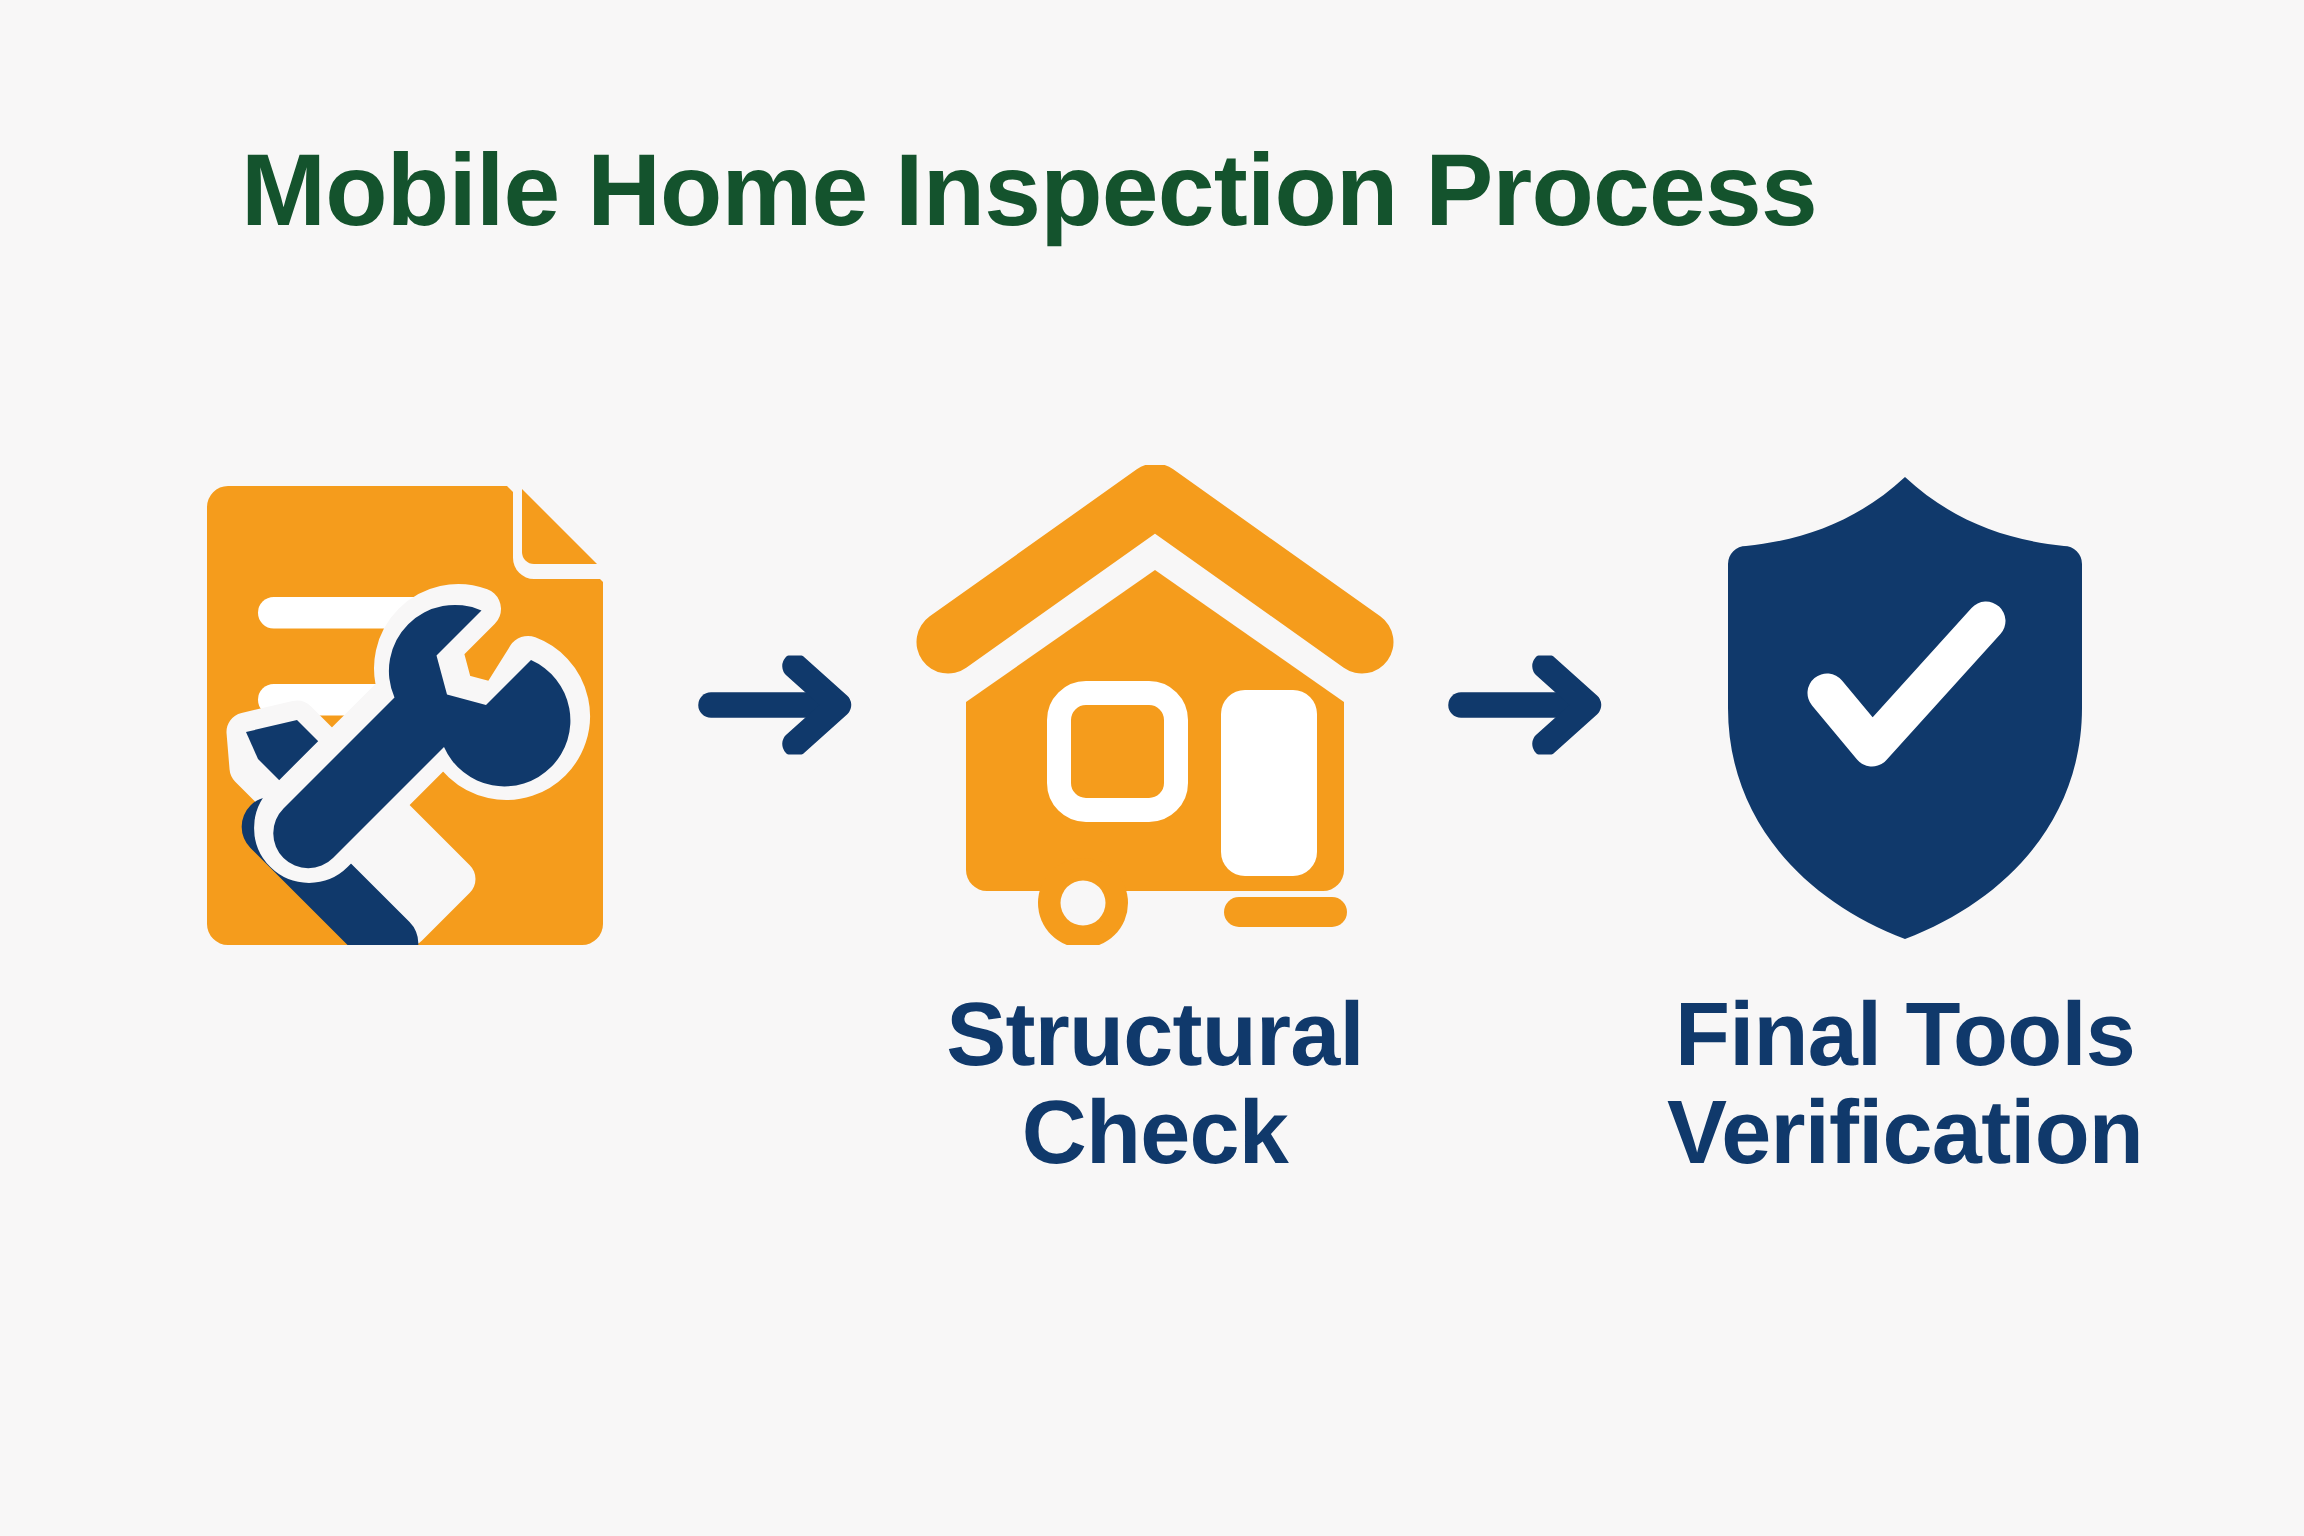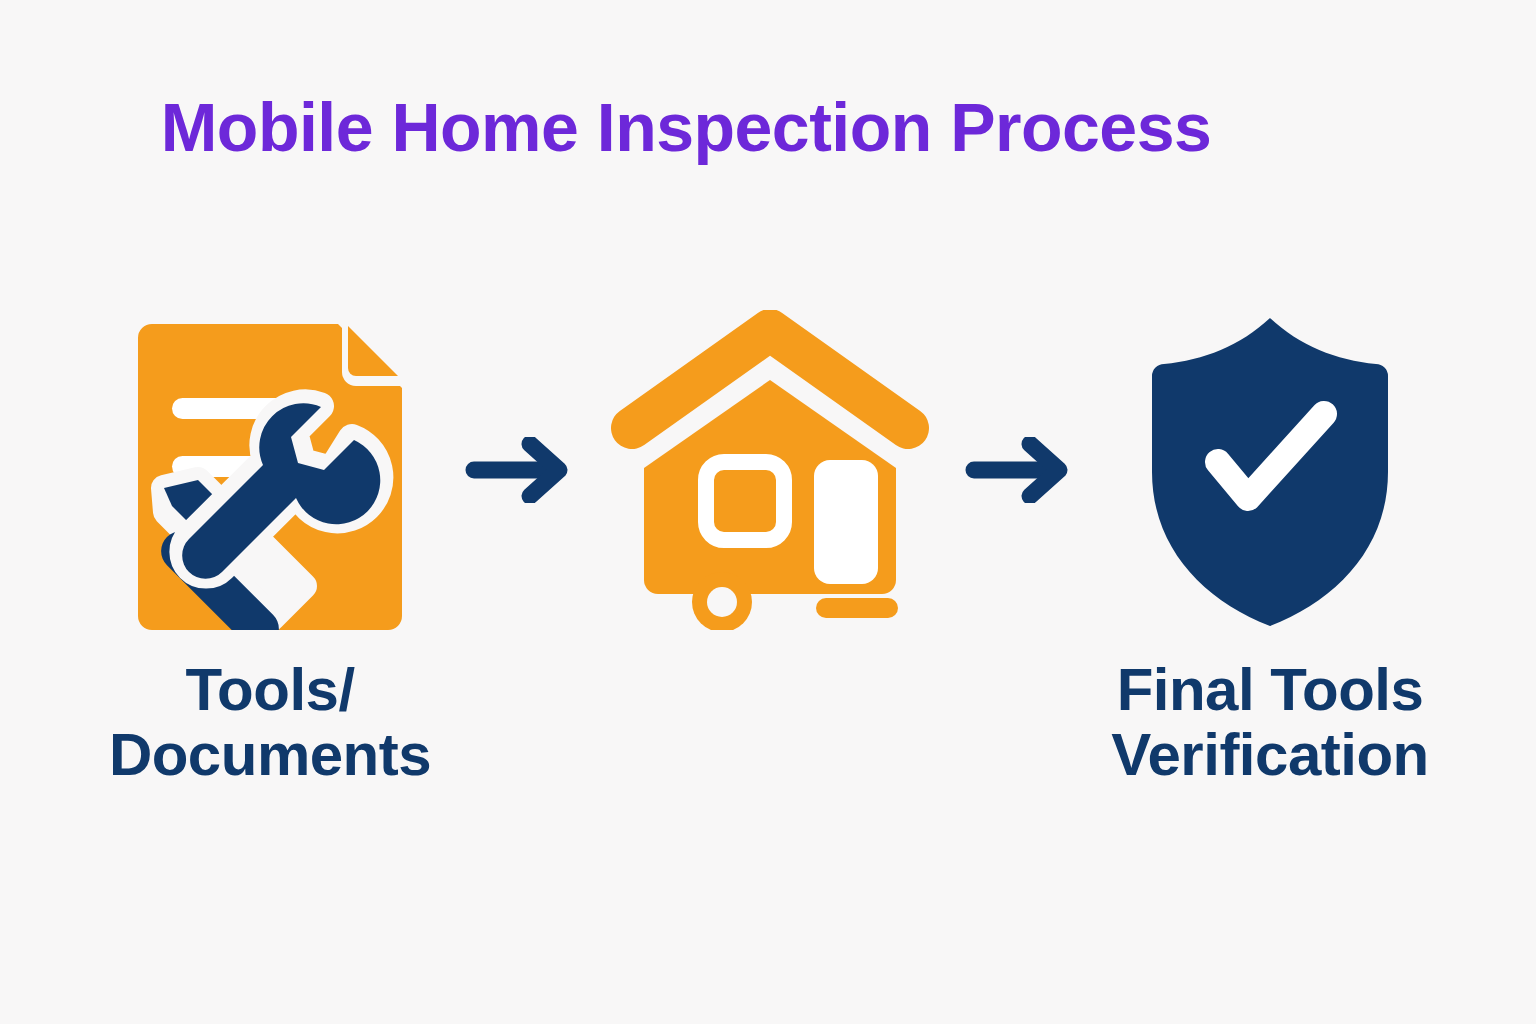--- a/index.html
+++ b/index.html
@@ -23,21 +23,21 @@
   #page-title {
     position: absolute;
     left: 0;
     top: 92;
     top: 92px;
     width: 1372px;
     text-align: center;
     font-size: 68px;
     font-weight: bold;
     letter-spacing: -0.5px;
-    color: #6d28d9;
+    color: #14532d;
     line-height: 1.05;
     white-space: nowrap;
   }
   #steps-row {
     position: absolute;
     left: 100px;
     top: 300px;
     width: 1340px;
     height: 560px;
     display: flex;
@@ -109,22 +109,20 @@
             <path d="M44 178 l34 -8 l20 20 l-26 26 l-20 -20 Z" fill="#10396b"></path>
             <rect x="80" y="205" width="40" height="150" rx="20" fill="#10396b" transform="rotate(-45 100 280)"></rect>
           </g>
 
           <g>
             <path d="M232 128 a42 42 0 1 1 -54 54 l-76 76 a22 22 0 0 1 -32 -32 l76 -76 a42 42 0 0 1 54 -54 l-26 26 l8 30 l30 8 Z" fill="#f8f7f7" stroke="#f8f7f7" stroke-width="28" stroke-linejoin="round" stroke-linecap="round"></path>
             <path d="M234 130 a44 44 0 1 1 -58 58 l-74 74 a23 23 0 0 1 -33 -33 l74 -74 a44 44 0 0 1 58 -58 l-30 30 l7 26 l26 7 Z" fill="#10396b"></path>
           </g>
         </svg>
       </div>
-      <div class="step-label">Tools/
-Documents</div>
     </div>
 
     <div class="arrow">
       <svg width="112" height="66" viewBox="0 0 112 66" aria-hidden="true">
         <line x1="10" y1="33" x2="84" y2="33" stroke="#10396b" stroke-width="17" stroke-linecap="round"></line>
         <polyline points="66,7 95,33 66,59" fill="none" stroke="#10396b" stroke-width="17" stroke-linecap="round" stroke-linejoin="round"></polyline>
       </svg>
     </div>
 
     <div class="step">
@@ -138,20 +136,22 @@
           <rect x="96" y="152" width="78" height="78" rx="18" fill="none" stroke="#ffffff" stroke-width="16"></rect>
 
           <rect x="204" y="150" width="64" height="124" rx="16" fill="#ffffff"></rect>
 
           <circle cx="112" cy="292" r="30" fill="#f59c1c"></circle>
           <circle cx="112" cy="292" r="15" fill="#f8f7f7"></circle>
 
           <rect x="206" y="288" width="82" height="20" rx="10" fill="#f59c1c"></rect>
         </svg>
       </div>
+      <div class="step-label">Structural
+Check</div>
     </div>
 
     <div class="arrow">
       <svg width="112" height="66" viewBox="0 0 112 66" aria-hidden="true">
         <line x1="10" y1="33" x2="84" y2="33" stroke="#10396b" stroke-width="17" stroke-linecap="round"></line>
         <polyline points="66,7 95,33 66,59" fill="none" stroke="#10396b" stroke-width="17" stroke-linecap="round" stroke-linejoin="round"></polyline>
       </svg>
     </div>
 
     <div class="step">

